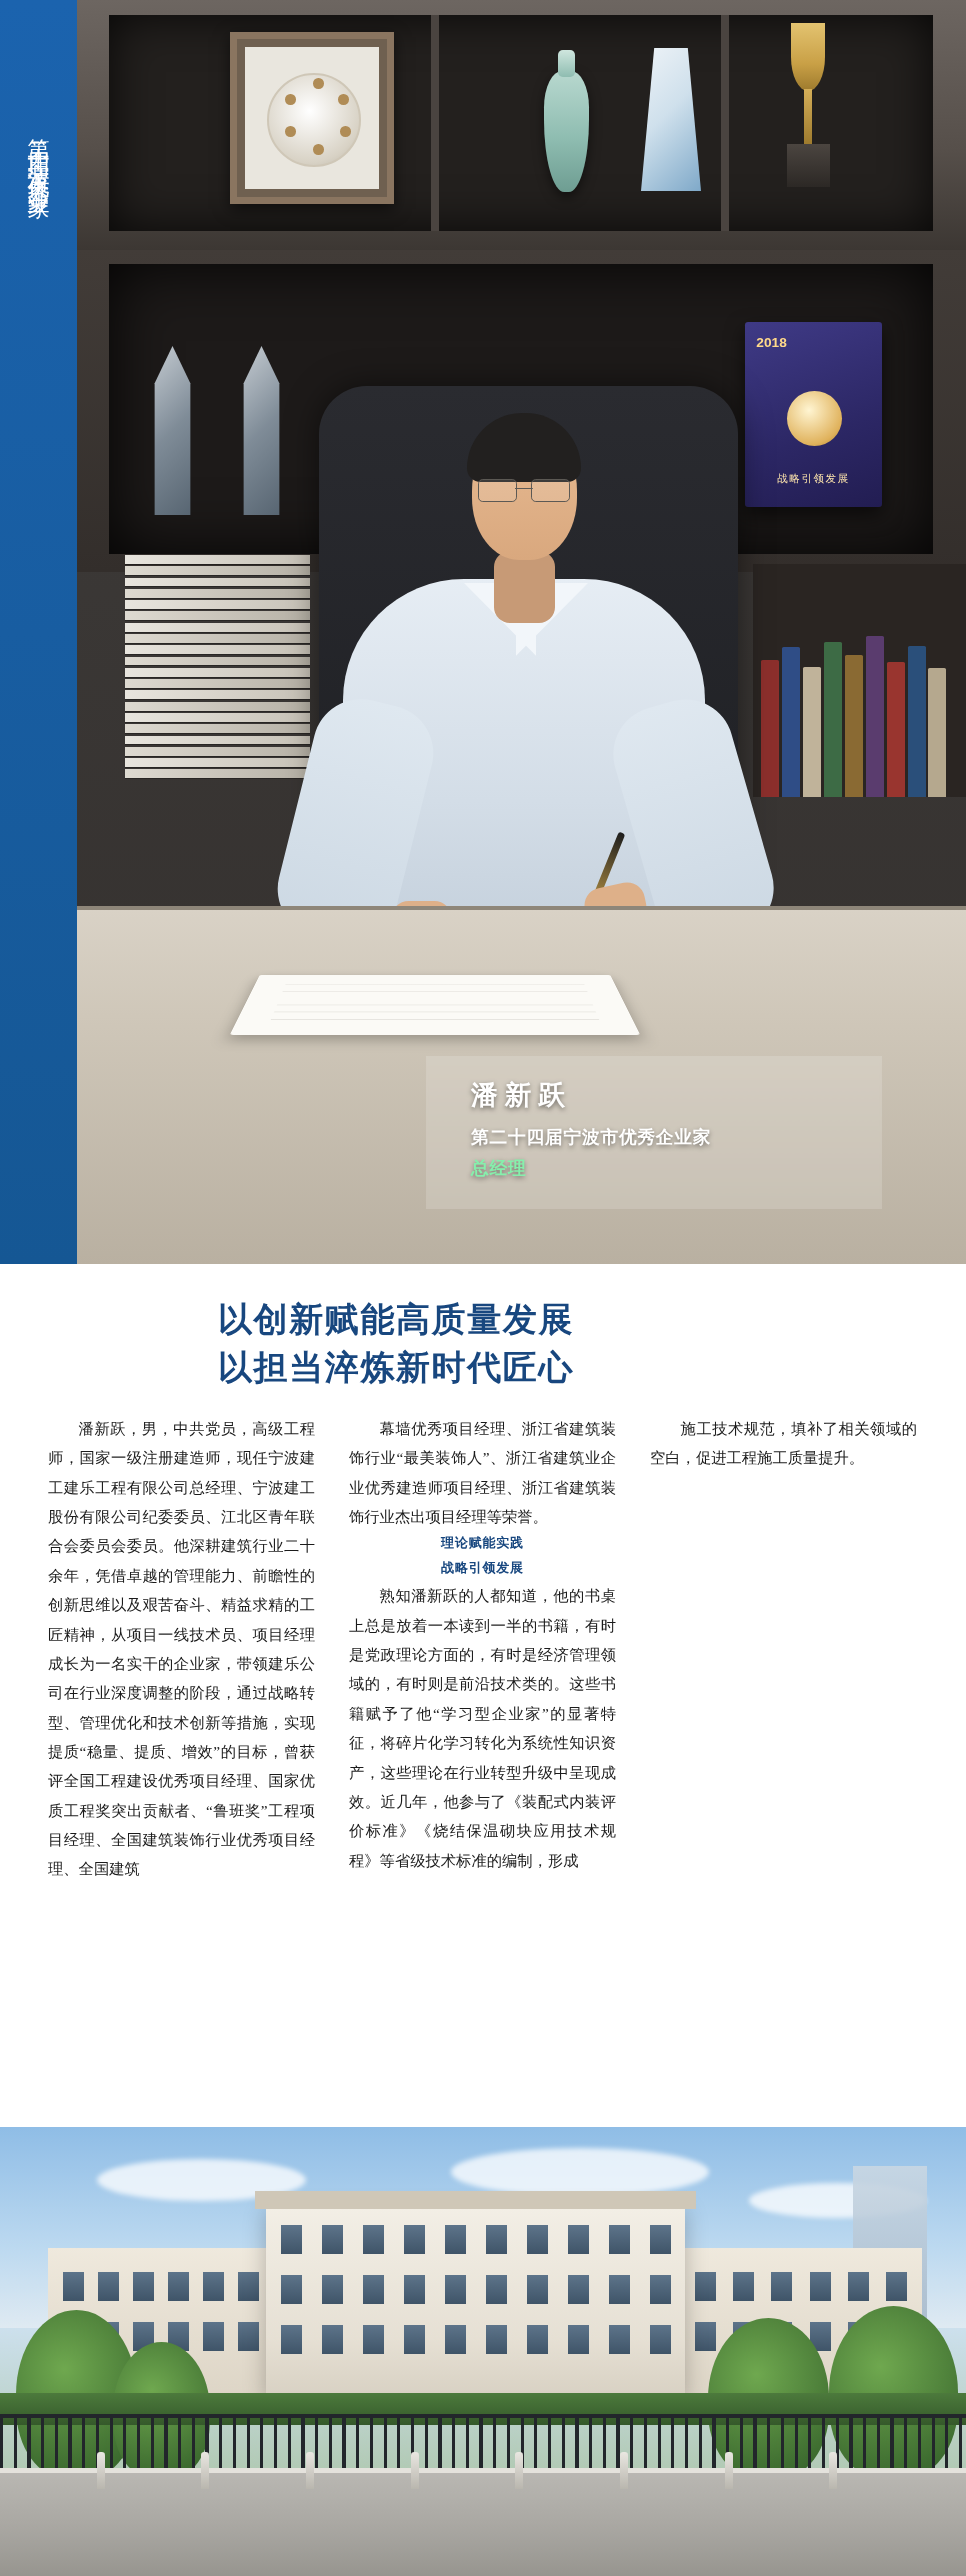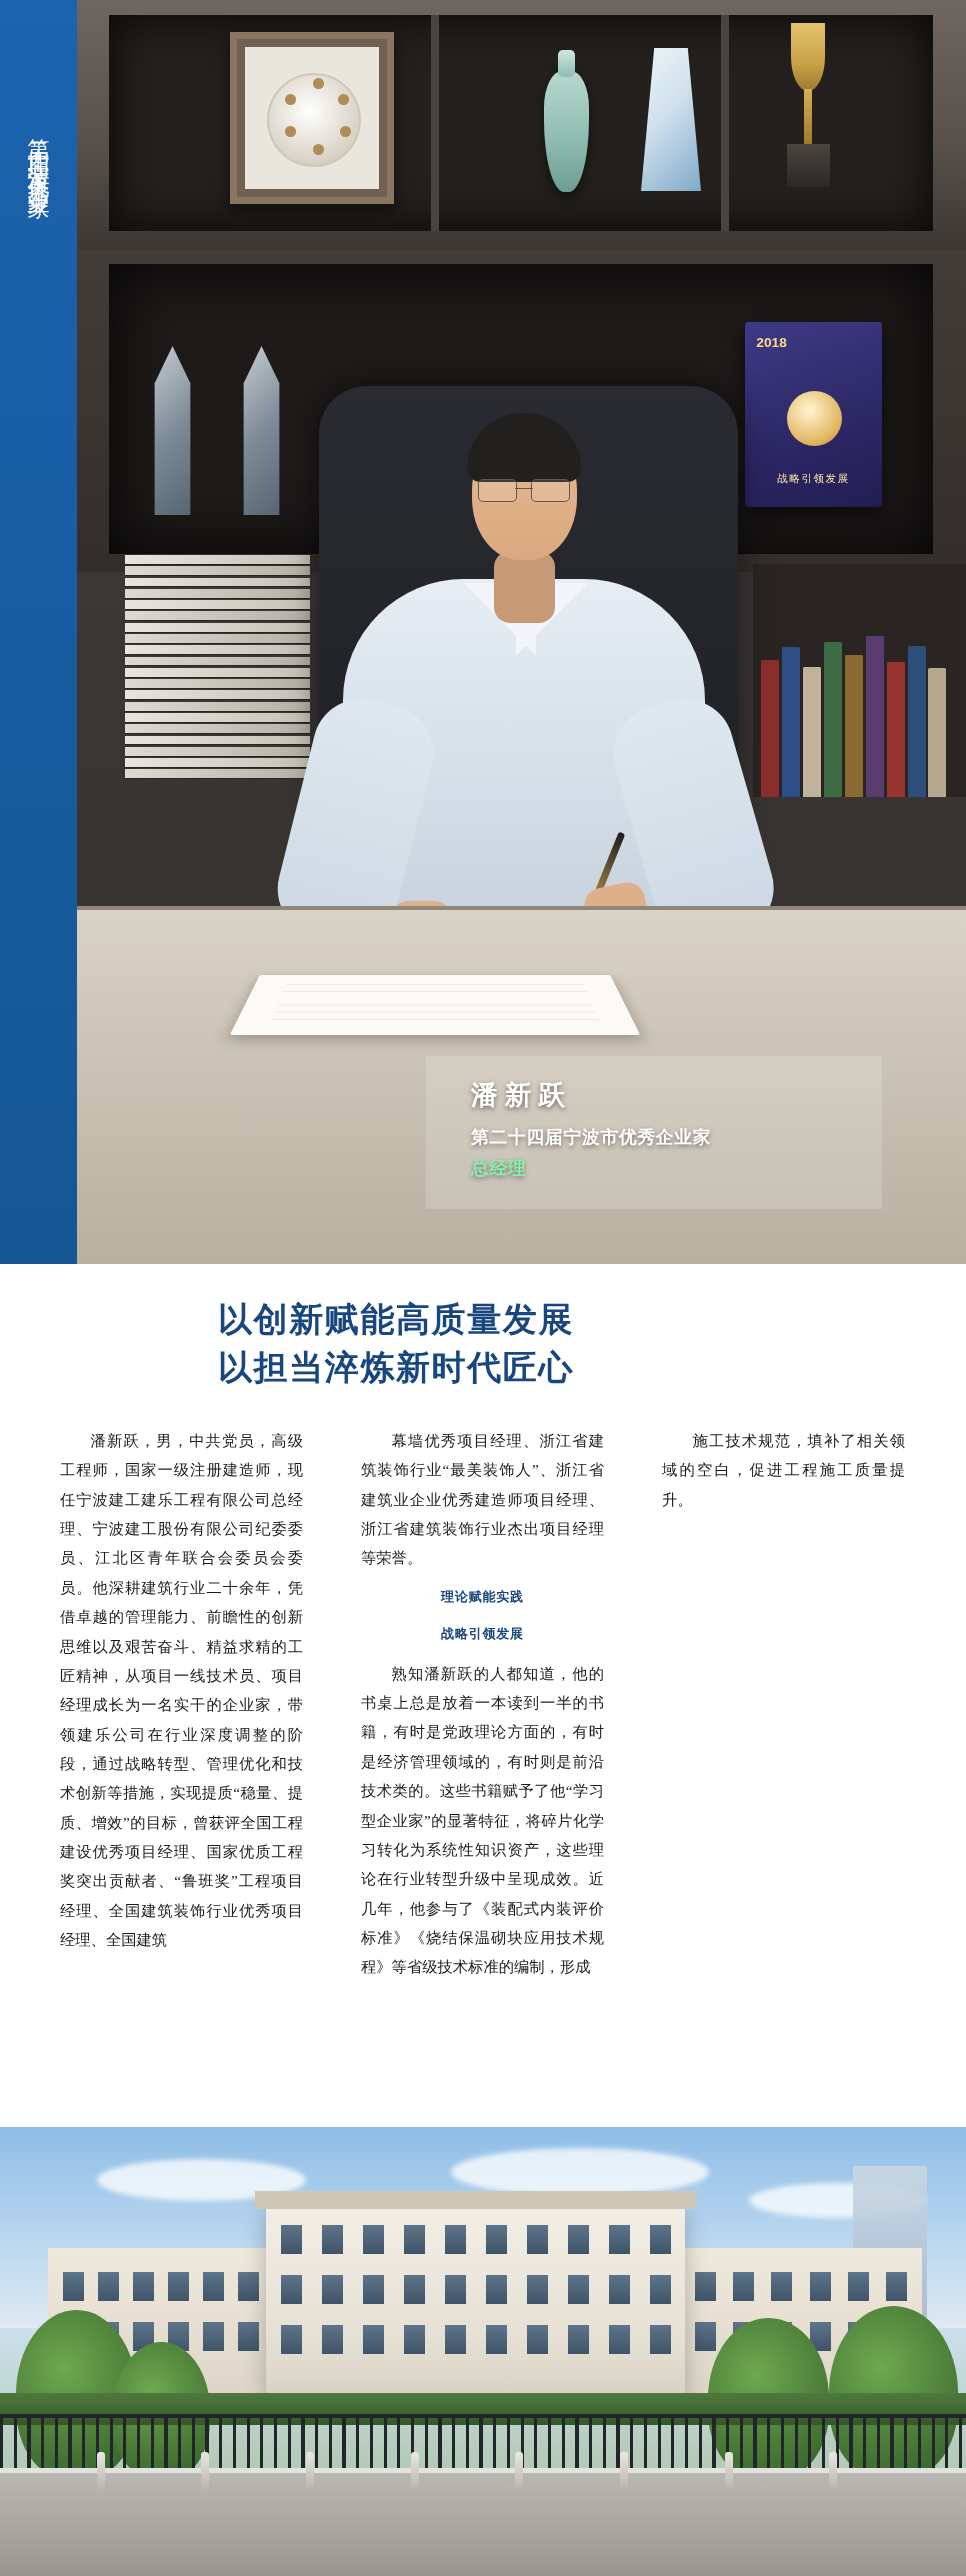--- a/index.html
+++ b/index.html
@@ -482,21 +482,21 @@
     gap: 34px;
   }
   .col {
     width: 267px;
     font-size: 15.3px;
     line-height: 1.92;
     color: #1b1b1b;
     text-align: justify;
     font-family: "Liberation Serif", serif;
   }
-  .col p { margin: 12px; text-indent: 2em; }
+  .col p { margin: 0; text-indent: 2em; }
   .subhead {
     text-align: center;
     font-weight: bold;
     color: #18477f;
     font-size: 13px;
     margin: 8px 0 1.6px;
     text-indent: 0 !important;
     font-family: "Liberation Sans", sans-serif;
     letter-spacing: 0.8px;
   }

